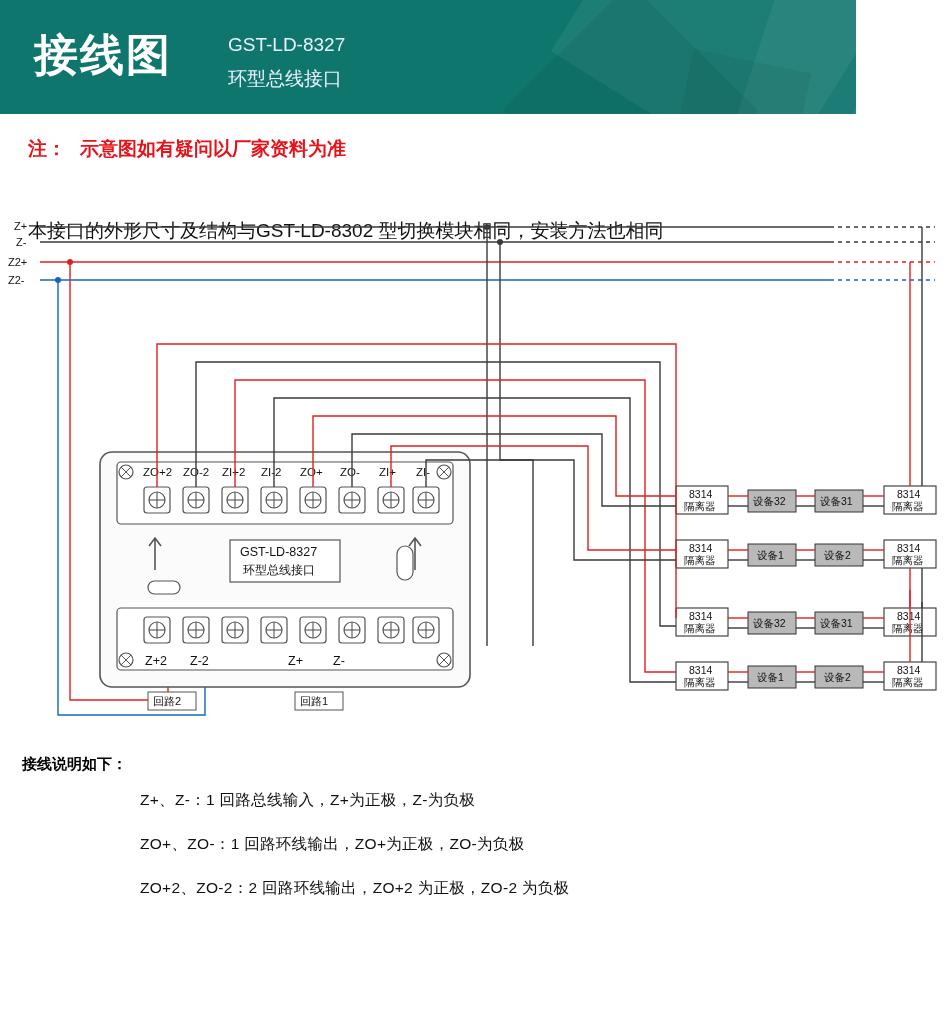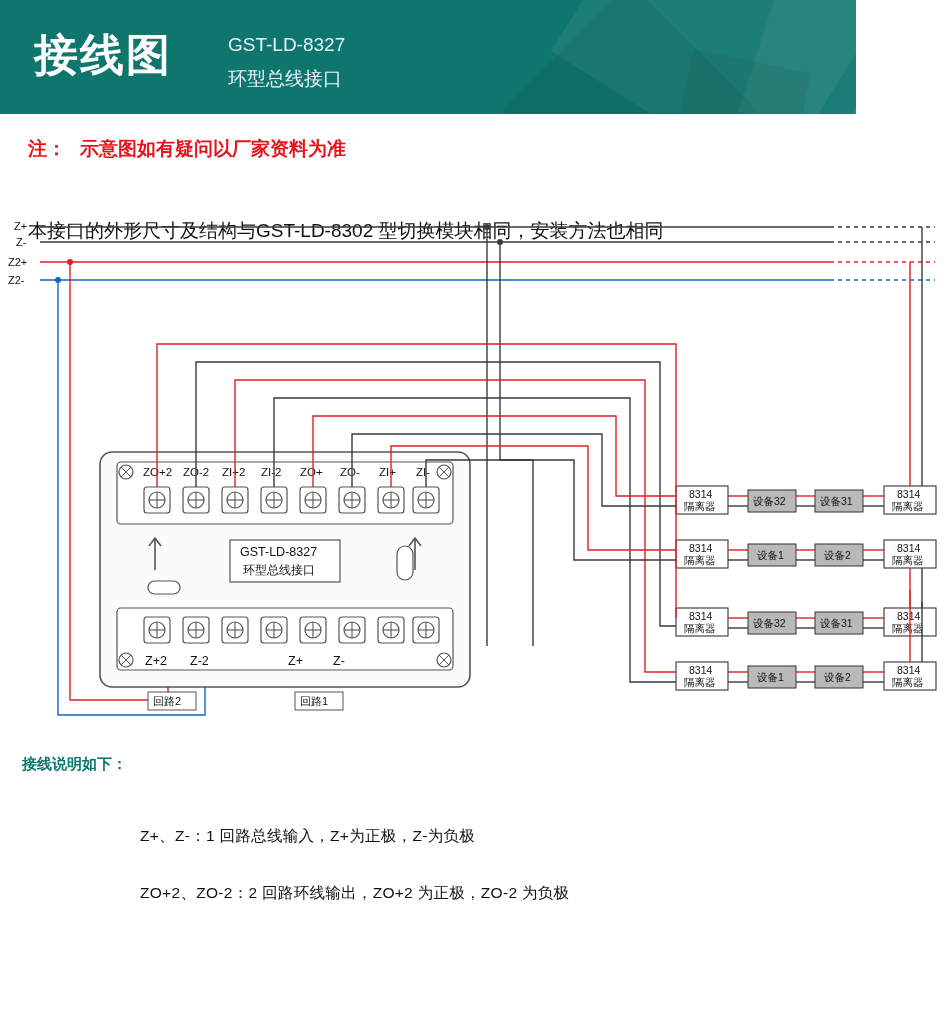--- a/index.html
+++ b/index.html
@@ -39,24 +39,24 @@
   .note-black{
     position:absolute;left:28px;top:180px;font-size:19px;font-weight:normal;color:#111;margin-top:38px;
   }
 
   
   .diagram{position:absolute;left:0;top:210px;width:950px;height:540px;}
   .diagram svg{display:block;}
 
   
   .exp-title{
-    position:absolute;left:22px;top:755px;font-size:15px;font-weight:bold;color:#0f766e;
+    position:absolute;left:22px;top:755px;font-size:15px;font-weight:bold;color:#000000;
   }
   .exp-list{position:absolute;left:140px;top:790px;width:780px;}
-  .exp-list .row{font-size:15.5px;color:#111;margin-bottom:23px;letter-spacing:.3px;margin-top:36px;}
+  .exp-list .row{font-size:15.5px;color:#111;margin-bottom:23px;letter-spacing:.3px;}
 </style>
 </head>
 <body>
 
 <div class="header">
   <div class="facet f1"></div>
   <div class="facet f2"></div>
   <div class="facet f3"></div>
   <div class="facet f4"></div>
   <div class="facet f5"></div>
@@ -345,14 +345,15 @@
 
   <path class="wk" d="M426,277 L426,250 L574,250 L574,350 L676,350"></path>
 
   <path class="wr" d="M676,405 L676,408"></path>
 </svg>
 </div>
 
 <div class="exp-title">接线说明如下：</div>
 <div class="exp-list">
   <div class="row">Z+、Z-：1 回路总线输入，Z+为正极，Z-为负极</div>
+  <div class="row">ZO+、ZO-：1 回路环线输出，ZO+为正极，ZO-为负极</div>
   <div class="row">ZO+2、ZO-2：2 回路环线输出，ZO+2 为正极，ZO-2 为负极</div>
 </div>
 
 </body></html>

